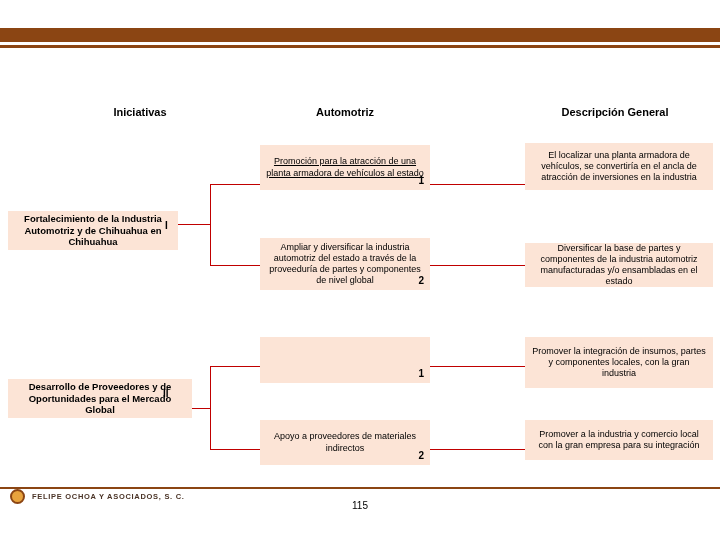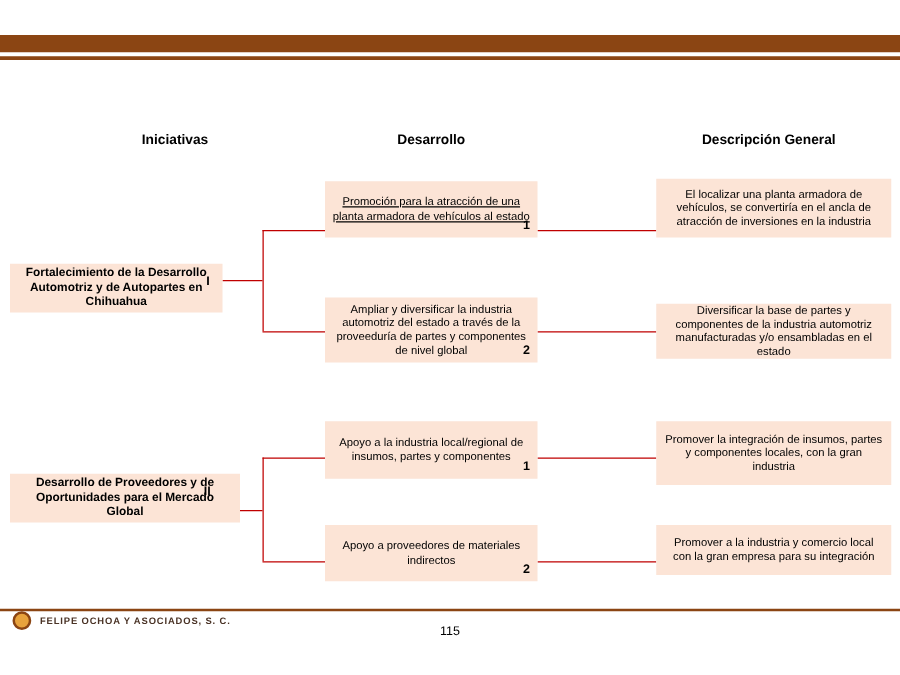--- a/index.html
+++ b/index.html
@@ -137,21 +137,21 @@
   }
 </style>
 </head>
 <body>
 
 <div class="top-bar-outer"></div>
 <div class="top-bar-inner"></div>
 <div class="top-bar-thin"></div>
 
 <div class="col-header" id="hdr-iniciativas">Iniciativas</div>
-<div class="col-header" id="hdr-proyectos">Desarrollo</div>
+<div class="col-header" id="hdr-proyectos">Automotriz</div>
 <div class="col-header" id="hdr-descripcion">Descripción General</div>
 
 <div class="line h" style="left:178px; top:224px; width:32px;"></div>
 
 <div class="line v" style="left:210px; top:184px; height:81px;"></div>
 
 <div class="line h" style="left:210px; top:184px; width:50px;"></div>
 
 <div class="line h" style="left:210px; top:265px; width:50px;"></div>
 
@@ -160,41 +160,40 @@
 <div class="line h" style="left:430px; top:265px; width:95px;"></div>
 
 <div class="line h" style="left:178px; top:408px; width:32px;"></div>
 <div class="line v" style="left:210px; top:366px; height:83px;"></div>
 <div class="line h" style="left:210px; top:366px; width:50px;"></div>
 <div class="line h" style="left:210px; top:449px; width:50px;"></div>
 <div class="line h" style="left:430px; top:366px; width:95px;"></div>
 <div class="line h" style="left:430px; top:449px; width:95px;"></div>
 
 <div class="box bold initiative-box" style="left:8px; top:211px; width:170px; height:39px;">
-  <span>Fortalecimiento de la Desarrollo Automotriz y de Autopartes en Chihuahua</span>
+  <span>Fortalecimiento de la Industria Automotriz y de Chihuahua en Chihuahua</span>
 </div>
 <div class="roman" style="left:165px; top:220px;">I</div>
 
 <div class="box bold initiative-box" style="left:8px; top:379px; width:184px; height:39px;">
   <span>Desarrollo de Proveedores y de Oportunidades para el Mercado Global</span>
 </div>
 <div class="roman" style="left:163px; top:388px;">II</div>
 
 <div class="box" style="left:260px; top:145px; width:170px; height:45px;text-decoration:underline;">
   <span>Promoción para la atracción de una planta armadora de vehículos al estado</span>
   <span class="num">1</span>
 </div>
 
 <div class="box" style="left:260px; top:238px; width:170px; height:52px;">
   <span>Ampliar y diversificar la industria automotriz del estado a través de la proveeduría de partes y componentes de nivel global</span>
   <span class="num">2</span>
 </div>
 
 <div class="box" style="left:260px; top:337px; width:170px; height:46px;">
-  <span>Apoyo a la industria local/regional de insumos, partes y componentes</span>
   <span class="num">1</span>
 </div>
 
 <div class="box" style="left:260px; top:420px; width:170px; height:45px;">
   <span>Apoyo a proveedores de materiales indirectos</span>
   <span class="num">2</span>
 </div>
 
 <div class="box" style="left:525px; top:143px; width:188px; height:47px;">
   <span>El localizar una planta armadora de vehículos, se convertiría en el ancla de atracción de inversiones en la industria</span>

